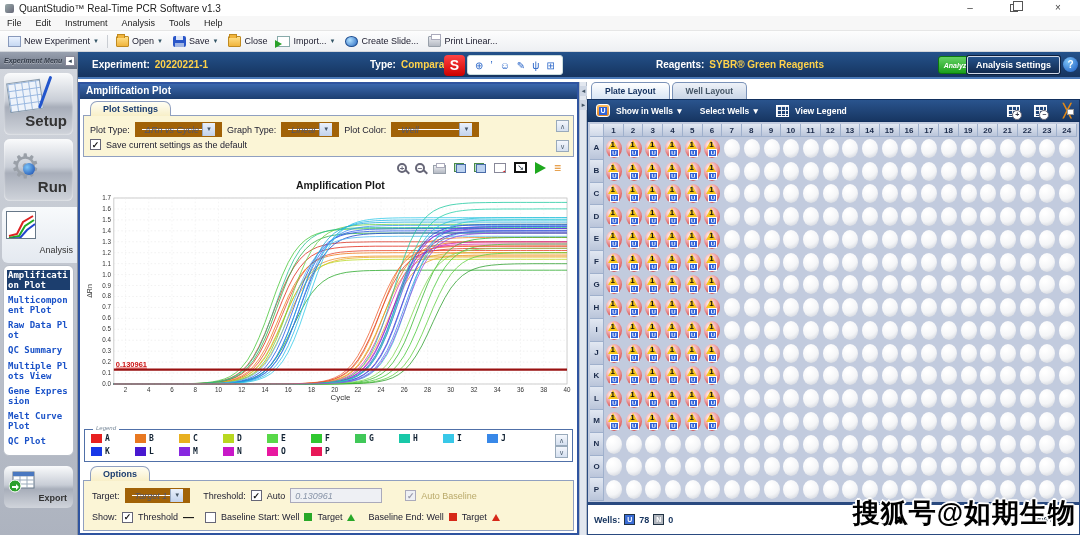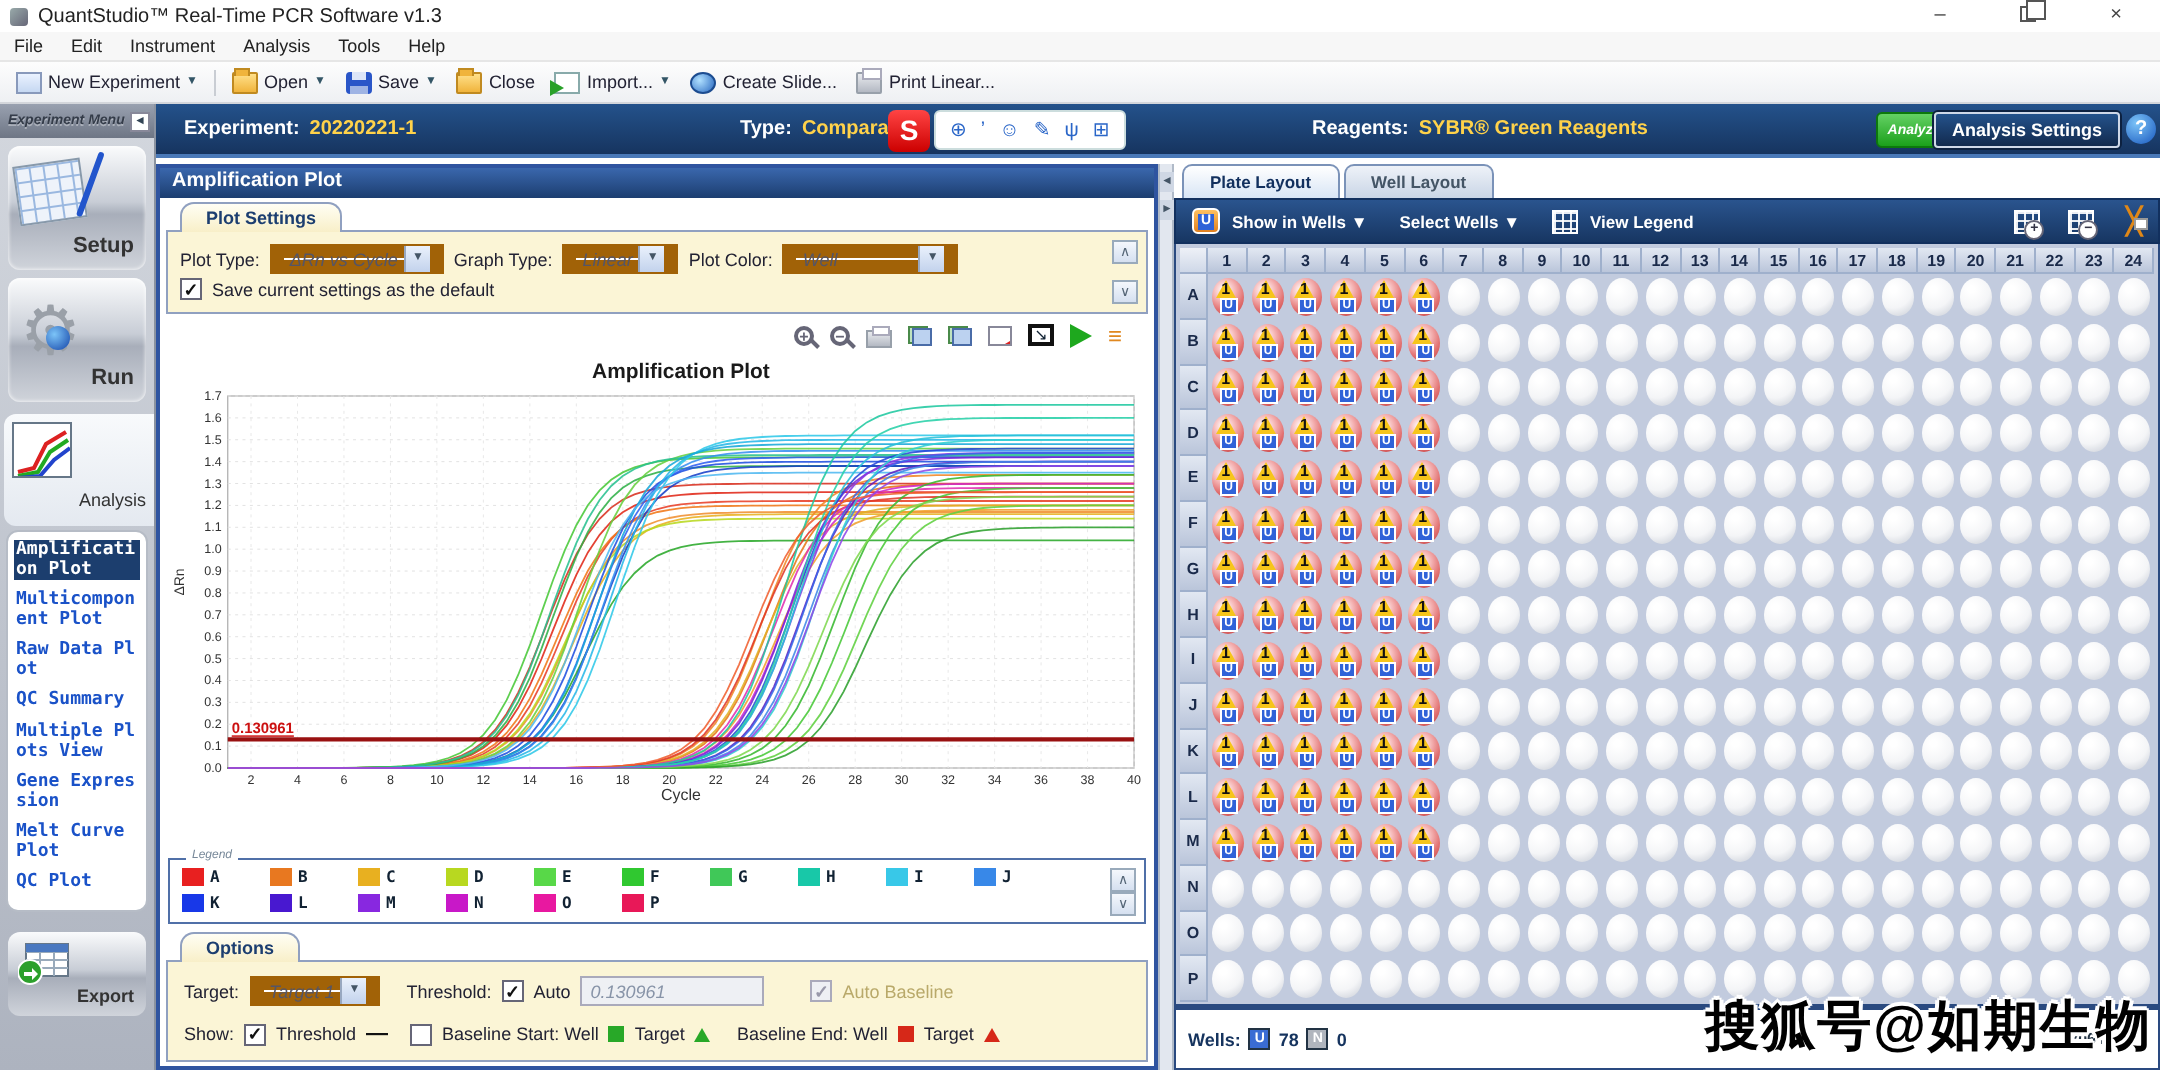--- a/index.html
+++ b/index.html
@@ -61,21 +61,21 @@
 
   
   .sidebar{position:absolute;left:0;top:52px;width:78px;height:483px;
     background:linear-gradient(180deg,#d3d7de,#adb3bf);border-right:1px solid #8b93a0;display:flex;flex-direction:column}
   .sb-header{height:17px;background:linear-gradient(#99a1b0,#6e7685);display:flex;align-items:center;
     padding:0 2px 0 4px;font:italic bold 7px "Liberation Sans",sans-serif;color:#343c49;text-shadow:0 1px 0 rgba(255,255,255,.35)}
   .sb-collapse{margin-left:auto;width:10px;height:10px;background:#fff;border:1px solid #889;
     font-size:6px;line-height:8px;text-align:center;color:#345}
   .sb-big{margin:4px 4px 0 4px;height:62px;border-radius:6px;position:relative;
     background:linear-gradient(180deg,#fafbfc,#c8cdd6 45%,#a8aeba 55%,#d0d4db);box-shadow:inset 0 0 2px #fff}
-  .sb-big .lbl{position:absolute;right:6px;bottom:6px;font-size:11px;font-weight:bold;color:#333}
+  .sb-big .lbl{position:absolute;right:6px;bottom:6px;font-size:15px;font-weight:bold;color:#333}
   .setup-icon{position:absolute;left:4px;top:8px;width:34px;height:30px;background:#eef3fa;border:1px solid #89a;
     background-image:linear-gradient(#9ab8e0 1px,transparent 1px),linear-gradient(90deg,#9ab8e0 1px,transparent 1px);
     background-size:7px 7px;transform:rotate(-8deg)}
   .setup-icon::after{content:'';position:absolute;right:-6px;top:-4px;width:3px;height:34px;background:#2255cc;
     transform:rotate(28deg);border-radius:2px}
   .run-icon{position:absolute;left:6px;top:3px;font-size:34px;line-height:48px;color:#9aa0a8}
   .run-icon::after{content:'';position:absolute;left:13px;top:21px;width:12px;height:12px;border-radius:50%;
     background:radial-gradient(circle at 35% 35%,#7cc4f8,#1444a8)}
   .sb-analysis{margin:6px 0 0 2px;padding:4px;background:linear-gradient(#f8fafc,#e4e9f0);
     border-radius:6px 0 0 6px;position:relative;height:56px}

